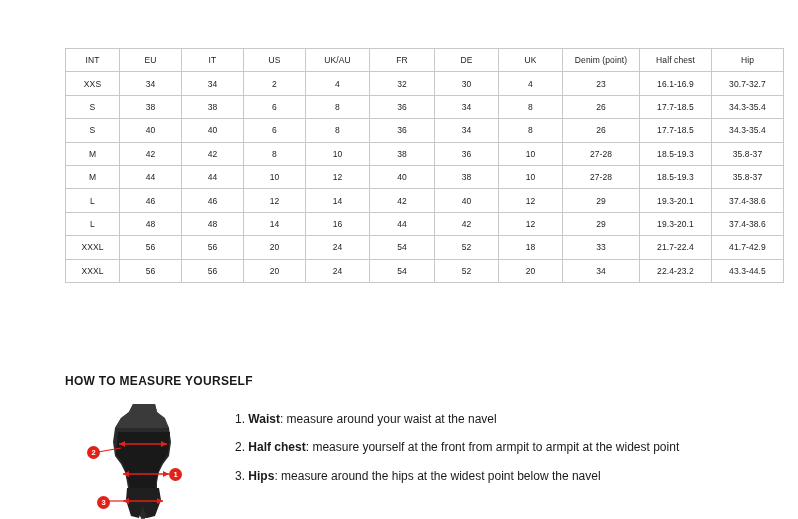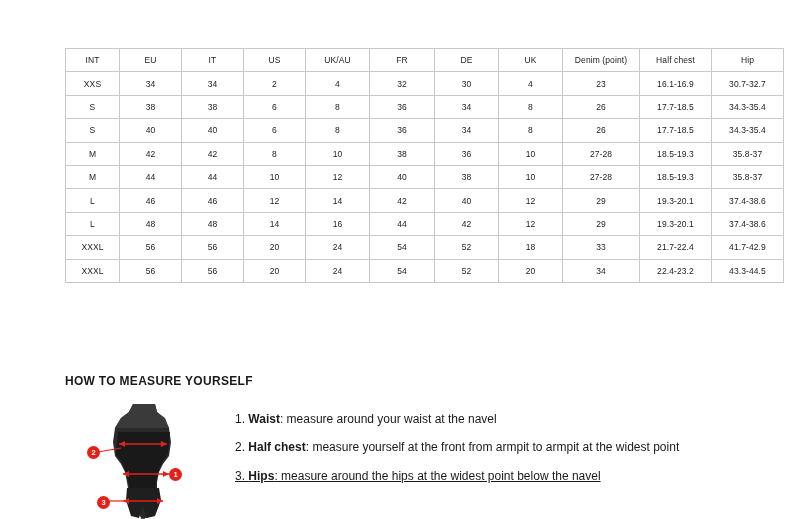--- a/index.html
+++ b/index.html
@@ -90,21 +90,21 @@
     margin-left: 30px;
     padding-top: 10px;
   }
   .note {
     font-size: 12px;
     color: #1a1a1a;
     margin-bottom: 14px;
     line-height: 1.2;
   }
   .note b { font-weight: bold; }
-  .note:last-child { margin-bottom: 0; text-decoration: underline; }
+  .note:last-child { margin-bottom: 0; }
 
   
   .fig-svg { position: absolute; left: 0; top: 0; }
   .badge {
     position: absolute;
     width: 13px;
     height: 13px;
     border-radius: 50%;
     background: #e32119;
     color: #ffffff;

